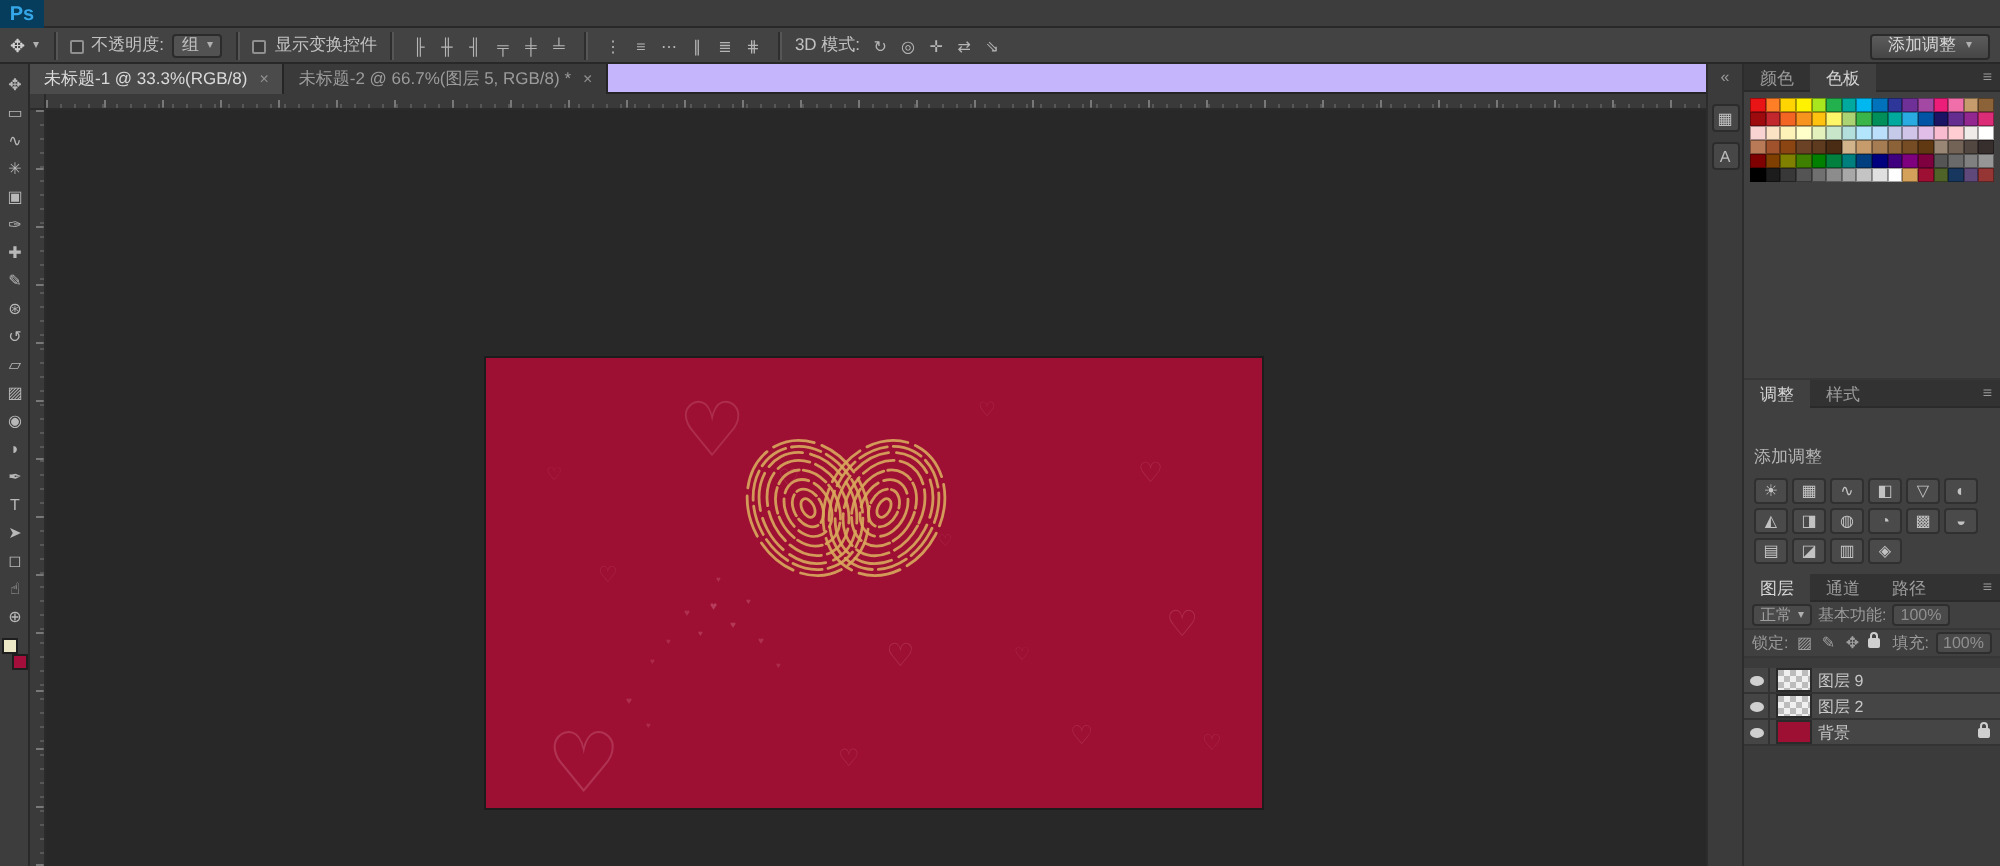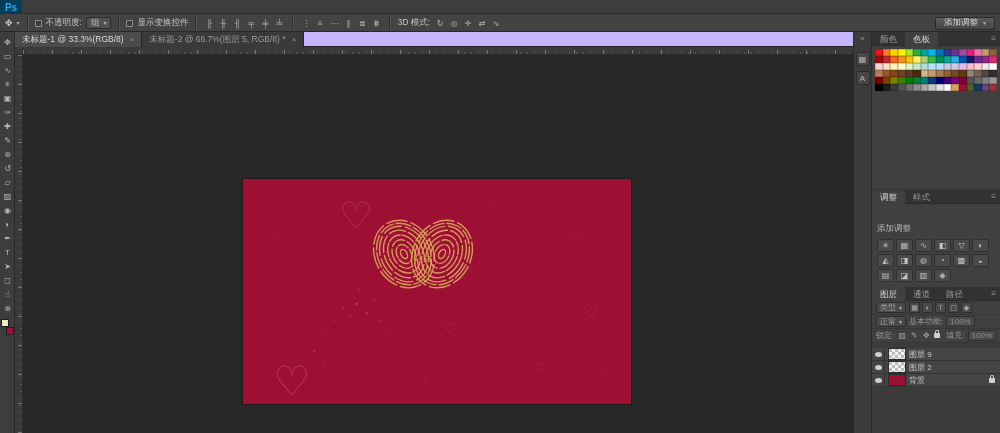--- a/index.html
+++ b/index.html
@@ -408,33 +408,20 @@
       </section>
 
       <section id="layers-panel">
         <div class="panel-tabs">
           <span class="panel-tab active">图层</span>
             <span class="panel-tab">通道</span>
             <span class="panel-tab">路径</span>
           <span class="panel-menu">≡</span>
         </div>
 
-        <div class="lp-row">
-          <span class="lp-dd">
-            <span>类型</span>
-            <span class="caret">▾</span>
-          </span>
-          <span class="icon-group">
-            <span class="filter-icon">▦</span>
-              <span class="filter-icon">◐</span>
-              <span class="filter-icon">T</span>
-              <span class="filter-icon">▢</span>
-              <span class="filter-icon">◆</span>
-          </span>
-        </div>
 
         <div class="lp-row">
           <span class="lp-dd">
             <span>正常</span>
             <span class="caret">▾</span>
           </span>
           <span class="lp-label">基本功能:</span>
           <span class="val-box">100%</span>
         </div>
 

